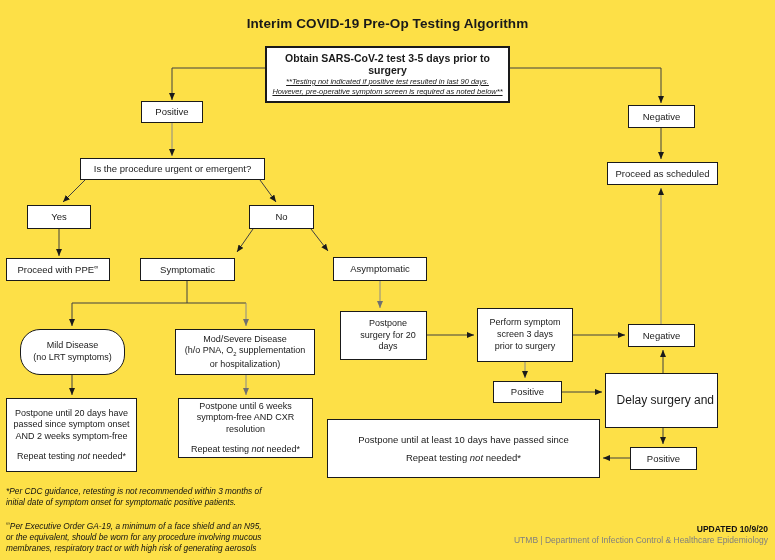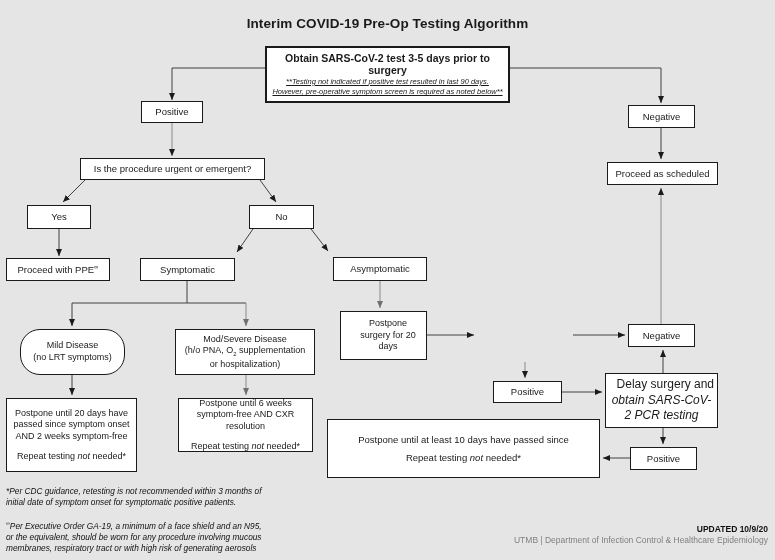--- a/index.html
+++ b/index.html
@@ -1,20 +1,20 @@
 <!DOCTYPE html>
 <html><head>
 <meta charset="utf-8">
 <style>
   html,body{margin:0;padding:0;}
   body{
     width:775px;height:560px;background:#ffffff;
     font-family:"Liberation Sans", sans-serif;color:#1a1a1a;
   }
-  .canvas{position:relative;width:775px;height:560px;background:#e5e5e5;overflow:hidden;}
+  .canvas{position:relative;width:775px;height:560px;background:#fde047;overflow:hidden;}
   .title{
     position:absolute;left:0;top:16px;width:775px;text-align:center;
     font-size:13.5px;font-weight:bold;letter-spacing:0.1px;
   }
   svg.arrows{position:absolute;left:0;top:0;z-index:1;}
   .arrow{stroke:#404040;stroke-width:1;fill:none;}
   .arrow.gray{stroke:#8a8a8a;}
   .box{
     position:absolute;z-index:2;box-sizing:border-box;
     border:1px solid #1a1a1a;background:#fff;
@@ -117,40 +117,44 @@
     <div>or hospitalization)</div>
   </div>
 
   <div class="box sm" style="left:6px;top:398px;width:131px;height:74px;">
     <div>Postpone until 20 days have</div>
     <div>passed since symptom onset</div>
     <div>AND 2 weeks symptom-free</div>
     <div class="gap"><span>Repeat testing </span><span class="it">not</span><span> needed*</span></div>
   </div>
 
-  <div class="box sm" style="left:178px;top:398px;width:135px;height:54px;">
+  <div class="box sm" style="left:178px;top:398px;width:135px;height:60px;">
     <div>Postpone until 6 weeks</div>
     <div>symptom-free AND CXR</div>
     <div>resolution</div>
     <div class="gap"><span>Repeat testing </span><span class="it">not</span><span> needed*</span></div>
   </div>
 
   <div class="box sm" style="left:340px;top:311px;width:87px;height:49px;padding-left:12px;">
     <div>Postpone</div>
     <div>surgery for 20</div>
     <div>days</div>
   </div>
 
+  <div class="box sm" style="left:477px;top:308px;width:96px;height:54px;">
+    <div>Perform symptom</div>
+    <div>screen 3 days</div>
+    <div>prior to surgery</div>
+  </div>
 
   <div class="box lbl" style="left:493px;top:381px;width:69px;height:22px;">Positive</div>
   <div class="box lbl" style="left:628px;top:324px;width:67px;height:23px;">Negative</div>
 
   <div class="box sm" style="left:605px;top:373px;width:113px;height:55px;font-size:12px;align-items:flex-end;">
     <div>Delay surgery and</div>
-    <div class="it">obtain SARS-CoV-2 PCR testing</div>
   </div>
 
   <div class="box lbl" style="left:630px;top:447px;width:67px;height:23px;">Positive</div>
 
   <div class="box lbl thick" style="left:327px;top:419px;width:273px;height:59px;">
     <div>Postpone until at least 10 days have passed since</div>
     <div class="gap" style="margin-top:6px;"><span>Repeat testing </span><span class="it">not</span><span> needed*</span></div>
   </div>
 
   <div class="footnote" style="left:6px;top:486px;">

